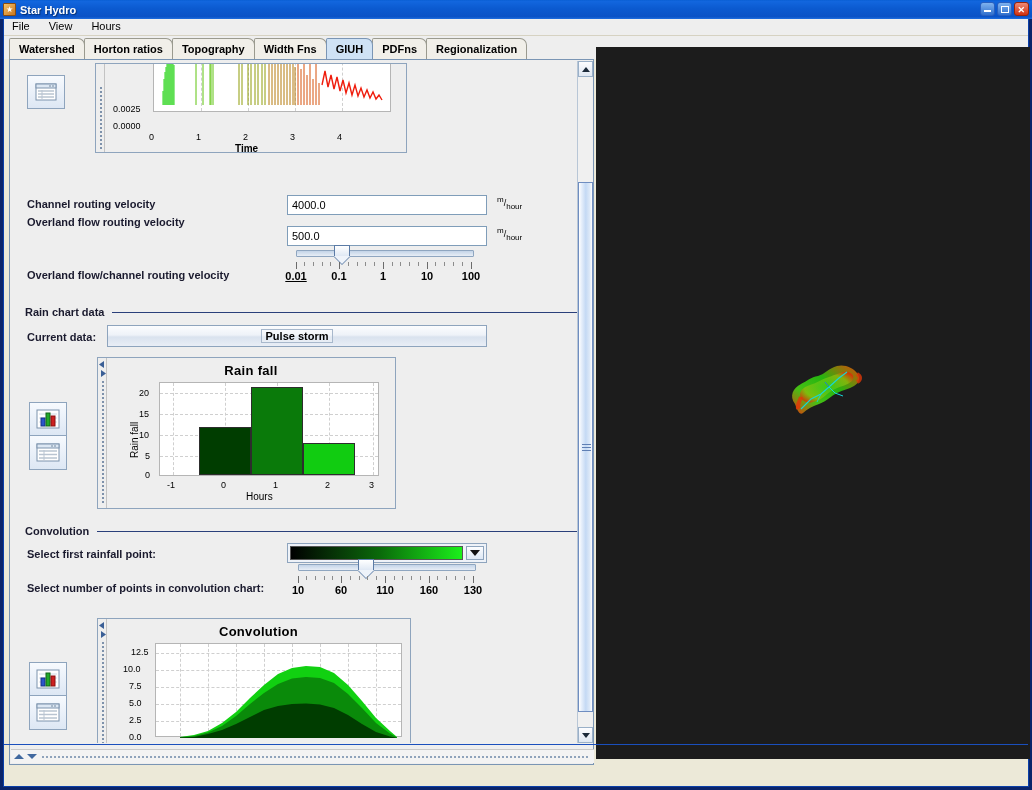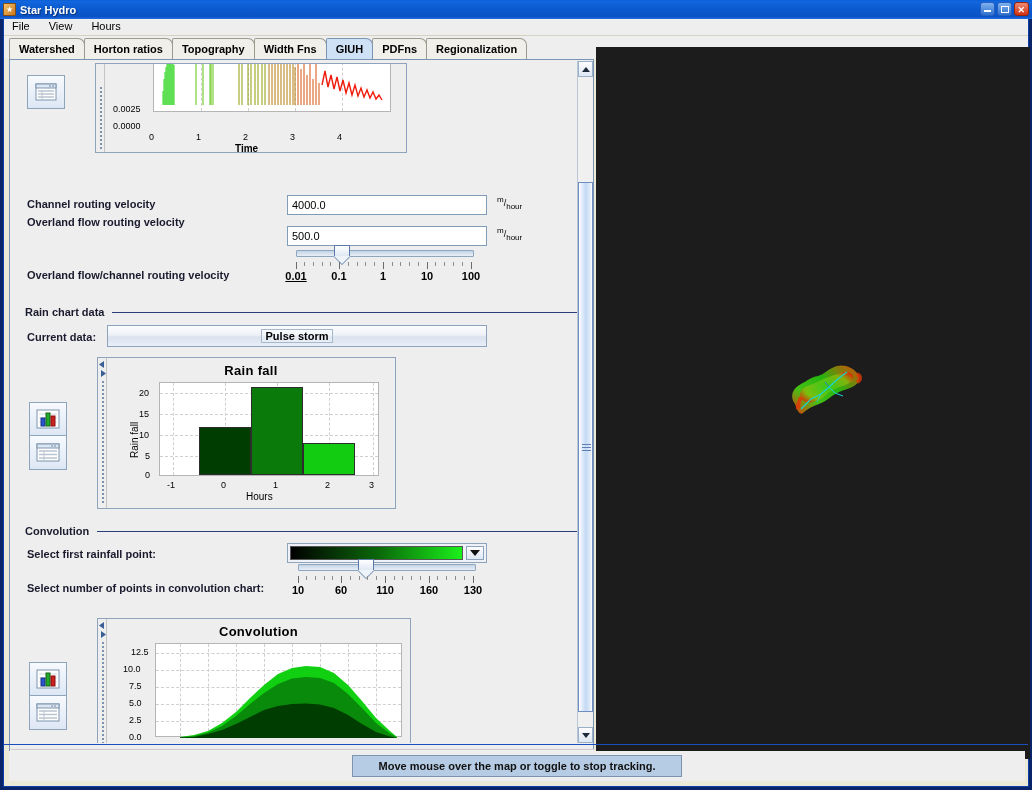--- a/index.html
+++ b/index.html
@@ -773,18 +773,15 @@
         <div class="hs-mini">
           <span class="tri up"></span>
           <span class="tri dn"></span>
         </div>
         <div class="hs-dots"></div>
       </div>
     </div>
 
     <div class="outerline" style="left:0; top:725px; width:1024px; height:1px; background:#1a4fbd;"></div>
 
-    <div class="statusbar">
-      <div class="statusbtn">Move mouse over the map or toggle to stop tracking.</div>
-    </div>
 
   </div>
 </div>
 
 </body></html>

